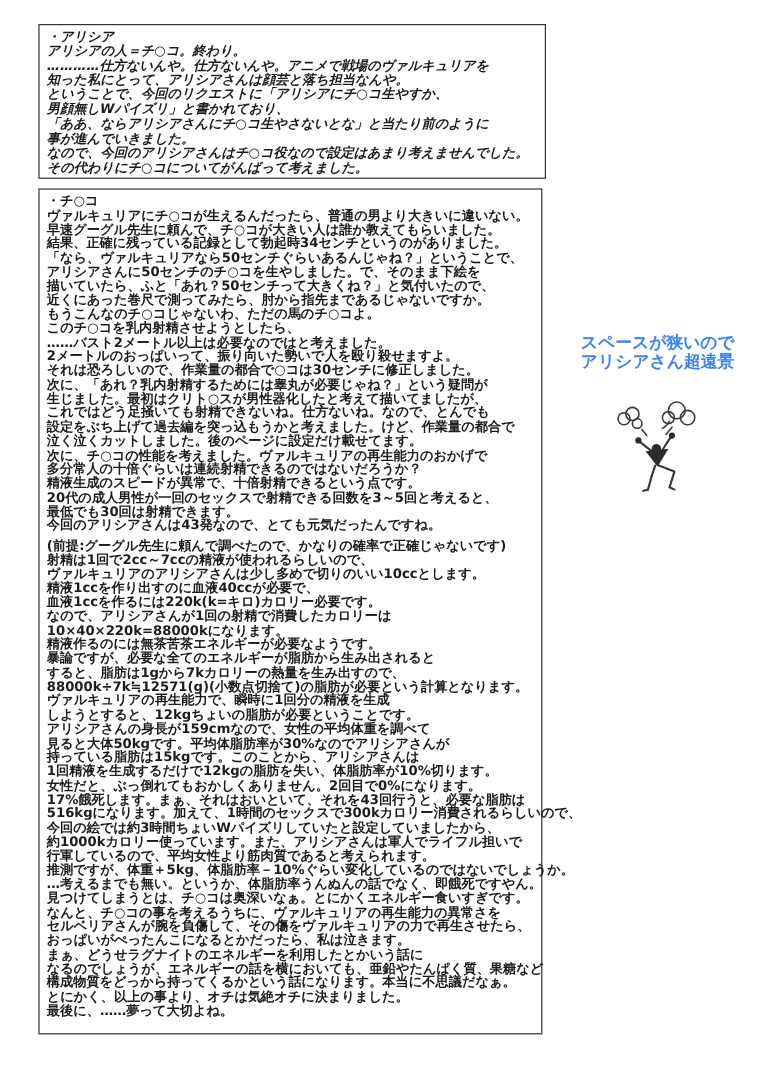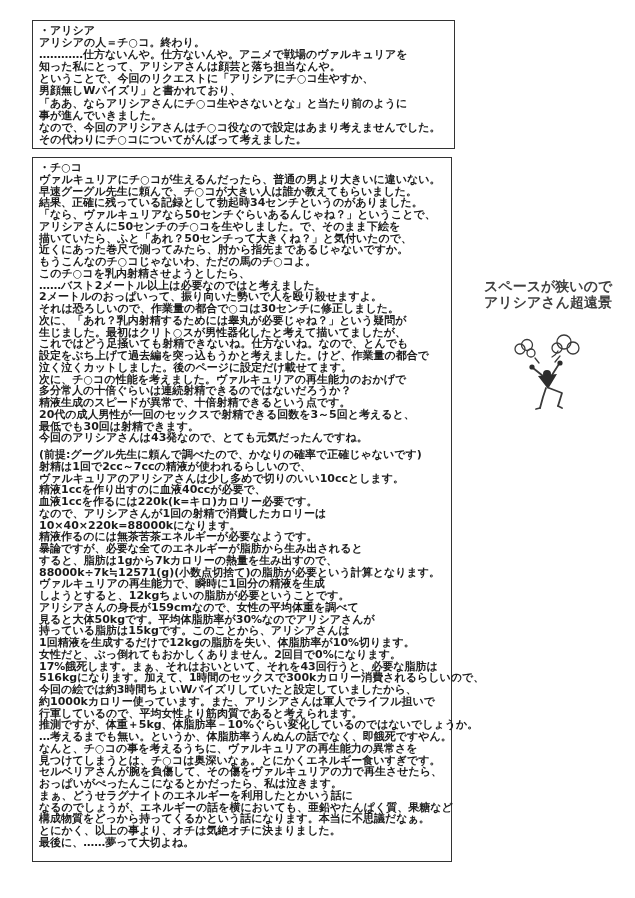--- a/index.html
+++ b/index.html
@@ -6,27 +6,27 @@
   body {
     width:635px; height:898px; background:#ffffff; position:relative; overflow:hidden;
     font-family:"DejaVu Sans","Liberation Sans",sans-serif;
   }
   .page { position:absolute; inset:0; background:#ffffff; }
   .textbox {
     position:absolute; box-sizing:border-box; background:#ffffff;
     border:1px solid #333333; color:#1c1c1c; font-weight:700; font-size:11px;
     padding:4px 6px; letter-spacing:0px;
   }
-  .box1 { left:32px; top:20px; width:423px; height:129px; line-height:12.1px; }
+  .box1 { left:32px; top:20px; width:423px; height:129px; line-height:12.1px;font-style:italic; }
   .box2 { left:32px; top:157px; width:420px; height:705px; line-height:11.75px; }
   .line { white-space:nowrap; }
   .part2 { margin-top:5px; }
   .side-note {
     position:absolute; left:484px; top:279px; width:152px;
-    font-size:14px; font-weight:700; color:#404040; line-height:15.5px; white-space:nowrap;
+    font-size:14px; font-weight:700; color:#3b82f6; line-height:15.5px; white-space:nowrap;
   }
   .doodle { position:absolute; left:503px; top:331px; width:88px; height:84px; }
 </style>
 </head>
 <body>
 
 <div class="page">
 
   <div class="textbox box1">
     <div>
@@ -89,22 +89,22 @@
         <div class="line">持っている脂肪は15kgです。このことから、アリシアさんは</div>
         <div class="line">1回精液を生成するだけで12kgの脂肪を失い、体脂肪率が10%切ります。</div>
         <div class="line">女性だと、ぶっ倒れてもおかしくありません。2回目で0%になります。</div>
         <div class="line">17%餓死します。まぁ、それはおいといて、それを43回行うと、必要な脂肪は</div>
         <div class="line">516kgになります。加えて、1時間のセックスで300kカロリー消費されるらしいので、</div>
         <div class="line">今回の絵では約3時間ちょいWパイズリしていたと設定していましたから、</div>
         <div class="line">約1000kカロリー使っています。また、アリシアさんは軍人でライフル担いで</div>
         <div class="line">行軍しているので、平均女性より筋肉質であると考えられます。</div>
         <div class="line">推測ですが、体重＋5kg、体脂肪率－10%ぐらい変化しているのではないでしょうか。</div>
         <div class="line">…考えるまでも無い。というか、体脂肪率うんぬんの話でなく、即餓死ですやん。</div>
+        <div class="line">見つけてしまうとは、チ○コは奥深いなぁ。とにかくエネルギー食いすぎです。</div>
         <div class="line">なんと、チ○コの事を考えるうちに、ヴァルキュリアの再生能力の異常さを</div>
-        <div class="line">見つけてしまうとは、チ○コは奥深いなぁ。とにかくエネルギー食いすぎです。</div>
         <div class="line">セルベリアさんが腕を負傷して、その傷をヴァルキュリアの力で再生させたら、</div>
         <div class="line">おっぱいがぺったんこになるとかだったら、私は泣きます。</div>
         <div class="line">まぁ、どうせラグナイトのエネルギーを利用したとかいう話に</div>
         <div class="line">なるのでしょうが、エネルギーの話を横においても、亜鉛やたんぱく質、果糖など</div>
         <div class="line">構成物質をどっから持ってくるかという話になります。本当に不思議だなぁ。</div>
         <div class="line">とにかく、以上の事より、オチは気絶オチに決まりました。</div>
         <div class="line">最後に、……夢って大切よね。</div>
       </div>
   </div>
 

